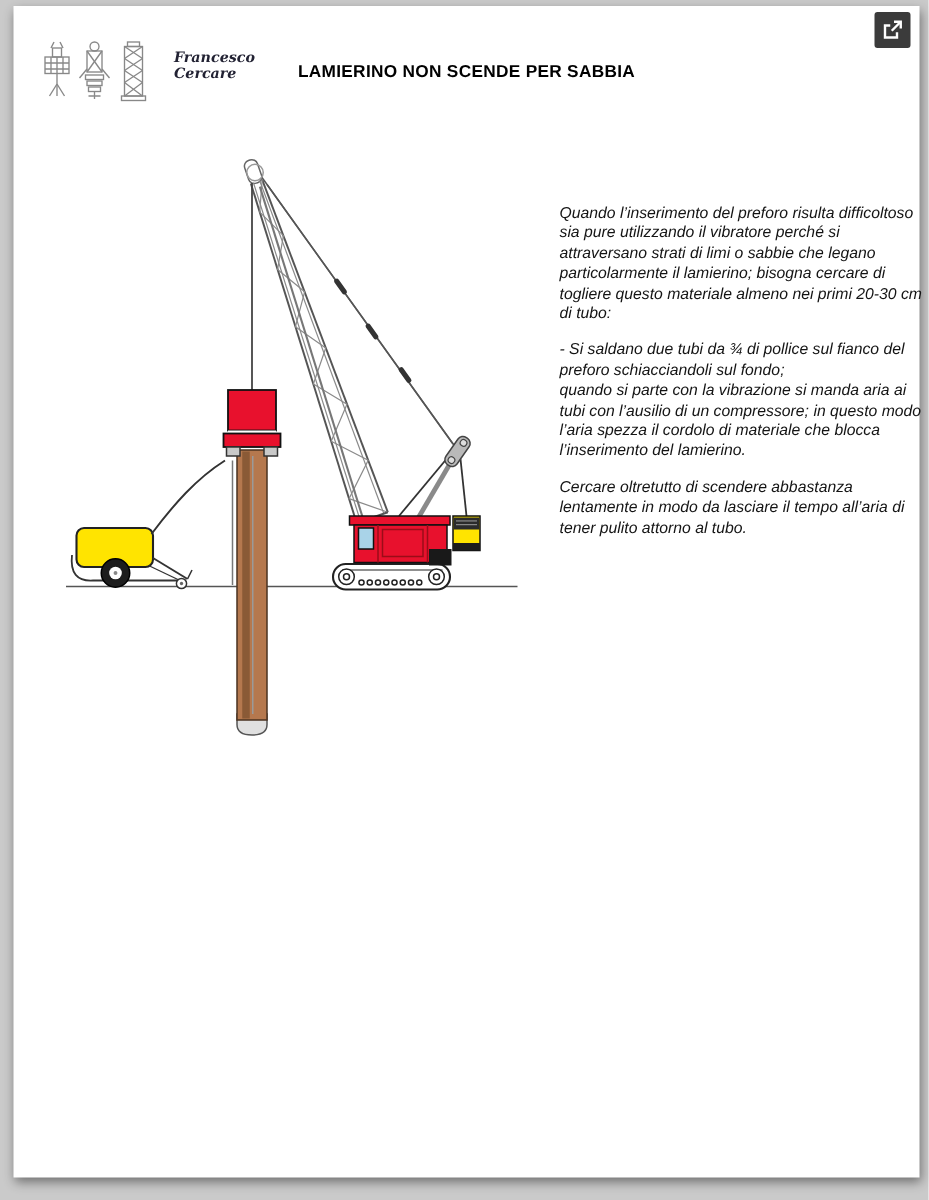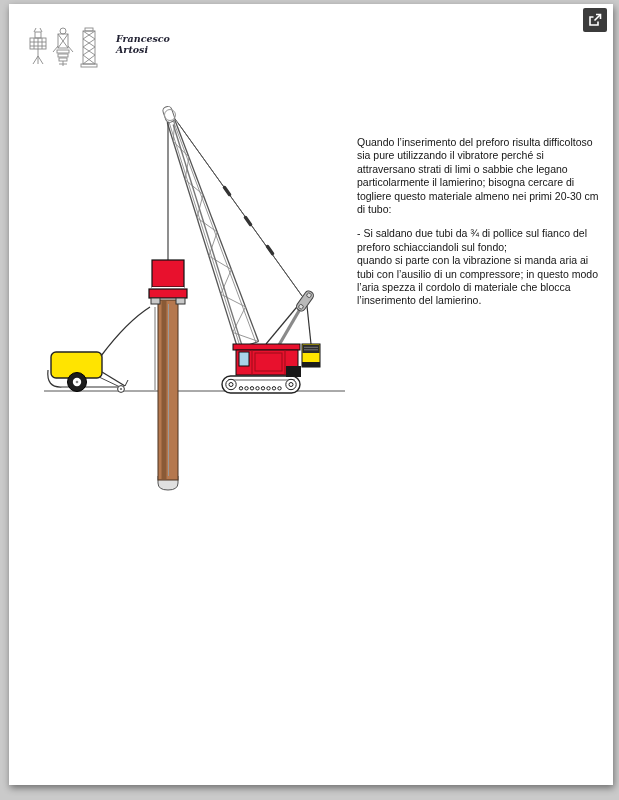--- a/index.html
+++ b/index.html
@@ -17,21 +17,21 @@
   .logo-icons{width:80px;height:42px;}
   .logo-name{
     font-family:"DejaVu Serif",serif;font-style:italic;font-weight:bold;
     font-size:9.5px;line-height:10.5px;color:#223;margin-top:8px;
   }
   .title{
     position:absolute;left:0;right:0;top:38px;margin:0;text-align:center;
     font-size:11.5px;font-weight:bold;letter-spacing:.2px;color:#000;
   }
   .illustration{position:absolute;left:30px;top:96px;width:320px;height:415px;}
-  .text-col{position:absolute;left:348px;top:132px;font-size:10.5px;line-height:13.4px;color:#141414;}
+  .text-col{position:absolute;left:364px;top:132px;font-size:10.5px;line-height:13.4px;color:#141414;font-style:italic;}
   .para{margin:0 0 11px 0;white-space:pre;}
   .open-btn{
     position:absolute;left:583px;top:8px;width:24px;height:24px;padding:0;
     background:var(--button-bg,#3b3b3b);border:none;border-radius:2px;
     display:flex;align-items:center;justify-content:center;cursor:pointer;
   }
   .cable{stroke:#555;stroke-width:1;fill:none;}
   .boom{stroke:#555;stroke-width:1.3;fill:none;}
   .boomlight{stroke:#8a8a8a;stroke-width:.8;fill:none;}
   .red{fill:var(--machine-red,#e8112d);}
@@ -84,24 +84,25 @@
           <line class="logo-stroke" x1="70" y1="13" x2="58" y2="21"></line>
         <line class="logo-stroke" x1="58" y1="21" x2="70" y2="29"></line>
           <line class="logo-stroke" x1="70" y1="21" x2="58" y2="29"></line>
         <line class="logo-stroke" x1="58" y1="29" x2="70" y2="38"></line>
           <line class="logo-stroke" x1="70" y1="29" x2="58" y2="38"></line>
         <rect class="logo-stroke" x="56" y="38" width="16" height="3"></rect>
       </g>
     </svg>
     <div class="logo-name">
       <div>Francesco</div>
-      <div>Artosi</div>
+      <div>Cercare</div>
     </div>
   </div>
 
+  <h1 class="title">LAMIERINO NON SCENDE PER SABBIA</h1>
 
   <svg class="illustration" viewBox="39 100 320 415">
 
     <line x1="44" y1="391" x2="345" y2="391" stroke="#555" stroke-width="1"></line>
 
     <g>
       <line class="cable" x1="173" y1="116" x2="302" y2="296"></line>
       <line class="cable" x1="178" y1="123" x2="305" y2="300"></line>
       <rect class="tbk" x="-1.7" y="-6" width="3.4" height="12" rx="1.5" transform="translate(227,191) rotate(-35.6)"></rect>
       <rect class="tbk" x="-1.7" y="-6" width="3.4" height="12" rx="1.5" transform="translate(270,250) rotate(-35.6)"></rect>
@@ -203,20 +204,23 @@
 attraversano strati di limi o sabbie che legano
 particolarmente il lamierino; bisogna cercare di
 togliere questo materiale almeno nei primi 20-30 cm
 di tubo:</p>
     <p class="para">- Si saldano due tubi da ¾ di pollice sul fianco del
 preforo schiacciandoli sul fondo;
 quando si parte con la vibrazione si manda aria ai
 tubi con l’ausilio di un compressore; in questo modo
 l’aria spezza il cordolo di materiale che blocca
 l’inserimento del lamierino.</p>
+    <p class="para">Cercare oltretutto di scendere abbastanza
+lentamente in modo da lasciare il tempo all’aria di
+tener pulito attorno al tubo.</p>
   </div>
 </div>
 
 <button class="open-btn">
   <svg width="14" height="14" viewBox="0 0 14 14">
     <path d="M10 8.5 V12 H2 V4 h3.5" fill="none" stroke="#fff" stroke-width="1.6"></path>
     <path d="M6.5 7.5 L12.5 1.5" fill="none" stroke="#fff" stroke-width="1.6"></path>
     <path d="M8 1.5 h4.5 v4.5" fill="none" stroke="#fff" stroke-width="1.6"></path>
   </svg>
 </button>

